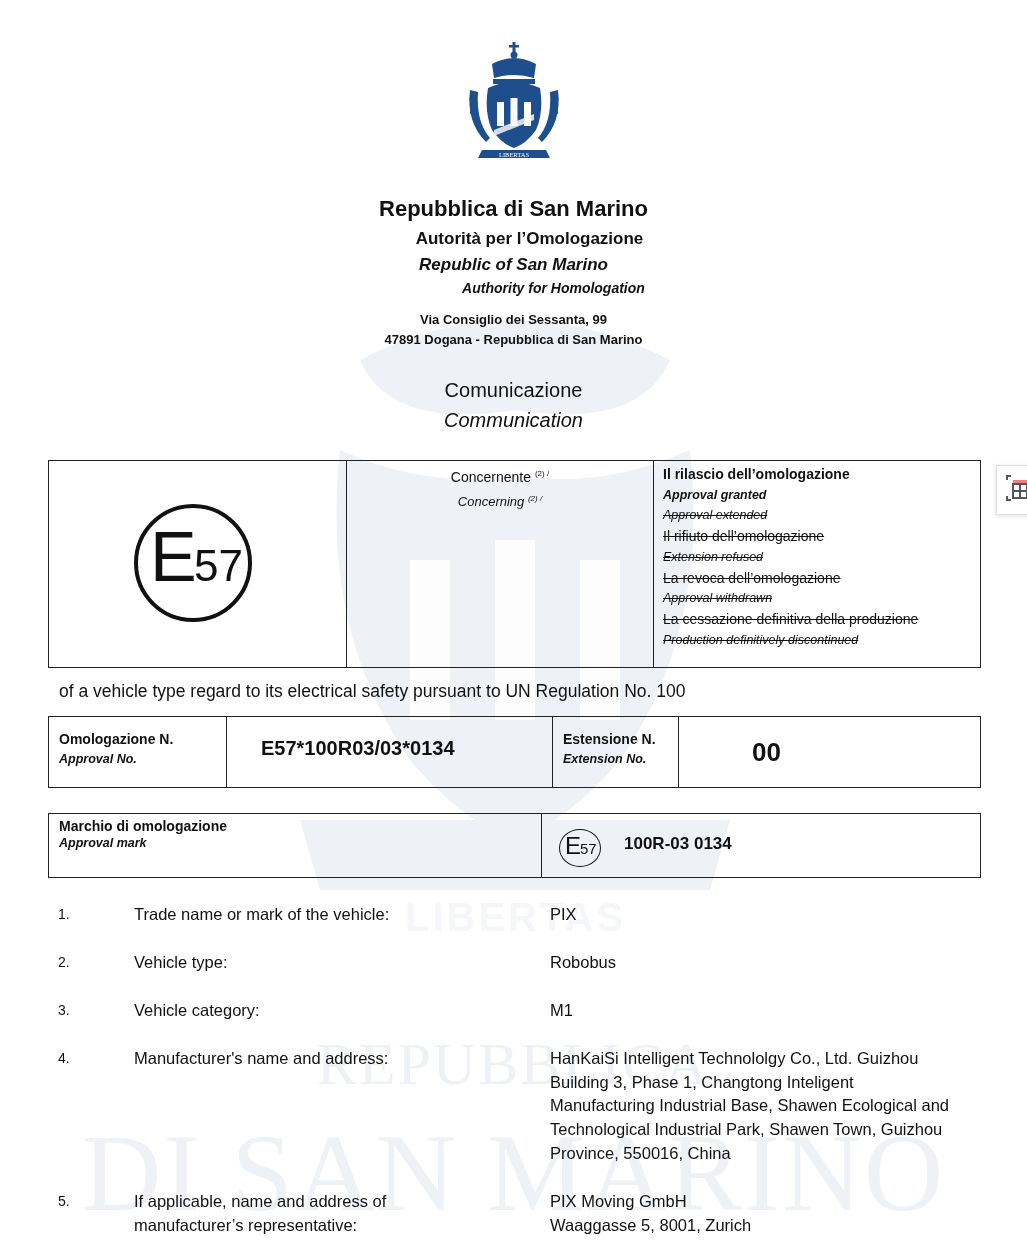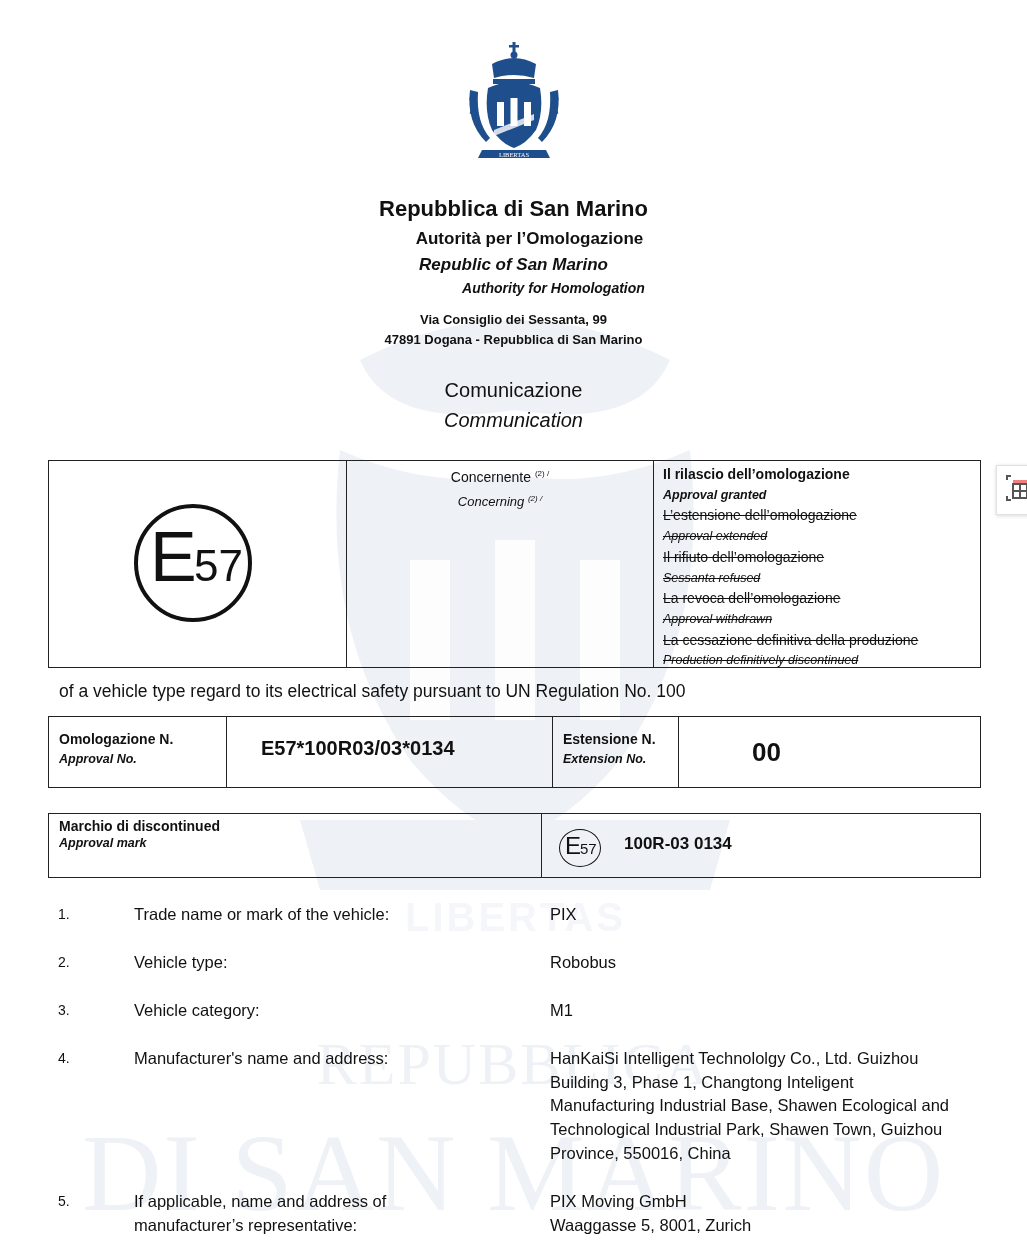--- a/index.html
+++ b/index.html
@@ -152,24 +152,23 @@
     </div>
 
     <div class="cell conc">
       <div><span>Concernente</span> <sup>(2) /</sup></div>
       <div class="it"><span>Concerning</span> <sup>(2) /</sup></div>
     </div>
 
     <div class="cell status">
       <div class="b">Il rilascio dell’omologazione</div>
       <div class="b it">Approval granted</div>
-      <div class="strike">L’estensione dell’omologazione</div>
       <div class="strike it">Approval extended</div>
       <div class="strike">Il rifiuto dell’omologazione</div>
-      <div class="strike it">Sessanta refused</div>
+      <div class="strike it">Extension refused</div>
       <div class="strike">La revoca dell’omologazione</div>
       <div class="strike it">Approval withdrawn</div>
       <div class="strike">La cessazione definitiva della produzione</div>
       <div class="strike it">Production definitively discontinued</div>
     </div>
   </div>
 
   <div class="regline">of a vehicle type regard to its electrical safety pursuant to UN Regulation No. 100</div>
 
   <div class="box t2">
@@ -186,21 +185,21 @@
     <div class="cell" style="left:514px;top:14px">
       <div class="lbl-b">Estensione N.</div>
       <div class="lbl-i">Extension No.</div>
     </div>
     <div class="cell bigv" style="left:703px;top:20px;font-size:26px">00</div>
   </div>
 
   <div class="box t3">
     <div class="vline" style="left:492px"></div>
     <div class="cell" style="left:10px;top:4px">
-      <div class="lbl-b">Marchio di discontinued</div>
+      <div class="lbl-b">Marchio di omologazione</div>
       <div class="lbl-i" style="margin-top:2px">Approval mark</div>
     </div>
     <div class="cell" style="left:492px;top:0;width:440px;height:63px">
       <div class="smallmark">
         <span class="E">E</span>
         <span class="n">57</span>
       </div>
       <div class="cell" style="left:83px;top:20px;font-size:17px;font-weight:bold">100R-03 0134</div>
     </div>
   </div>

